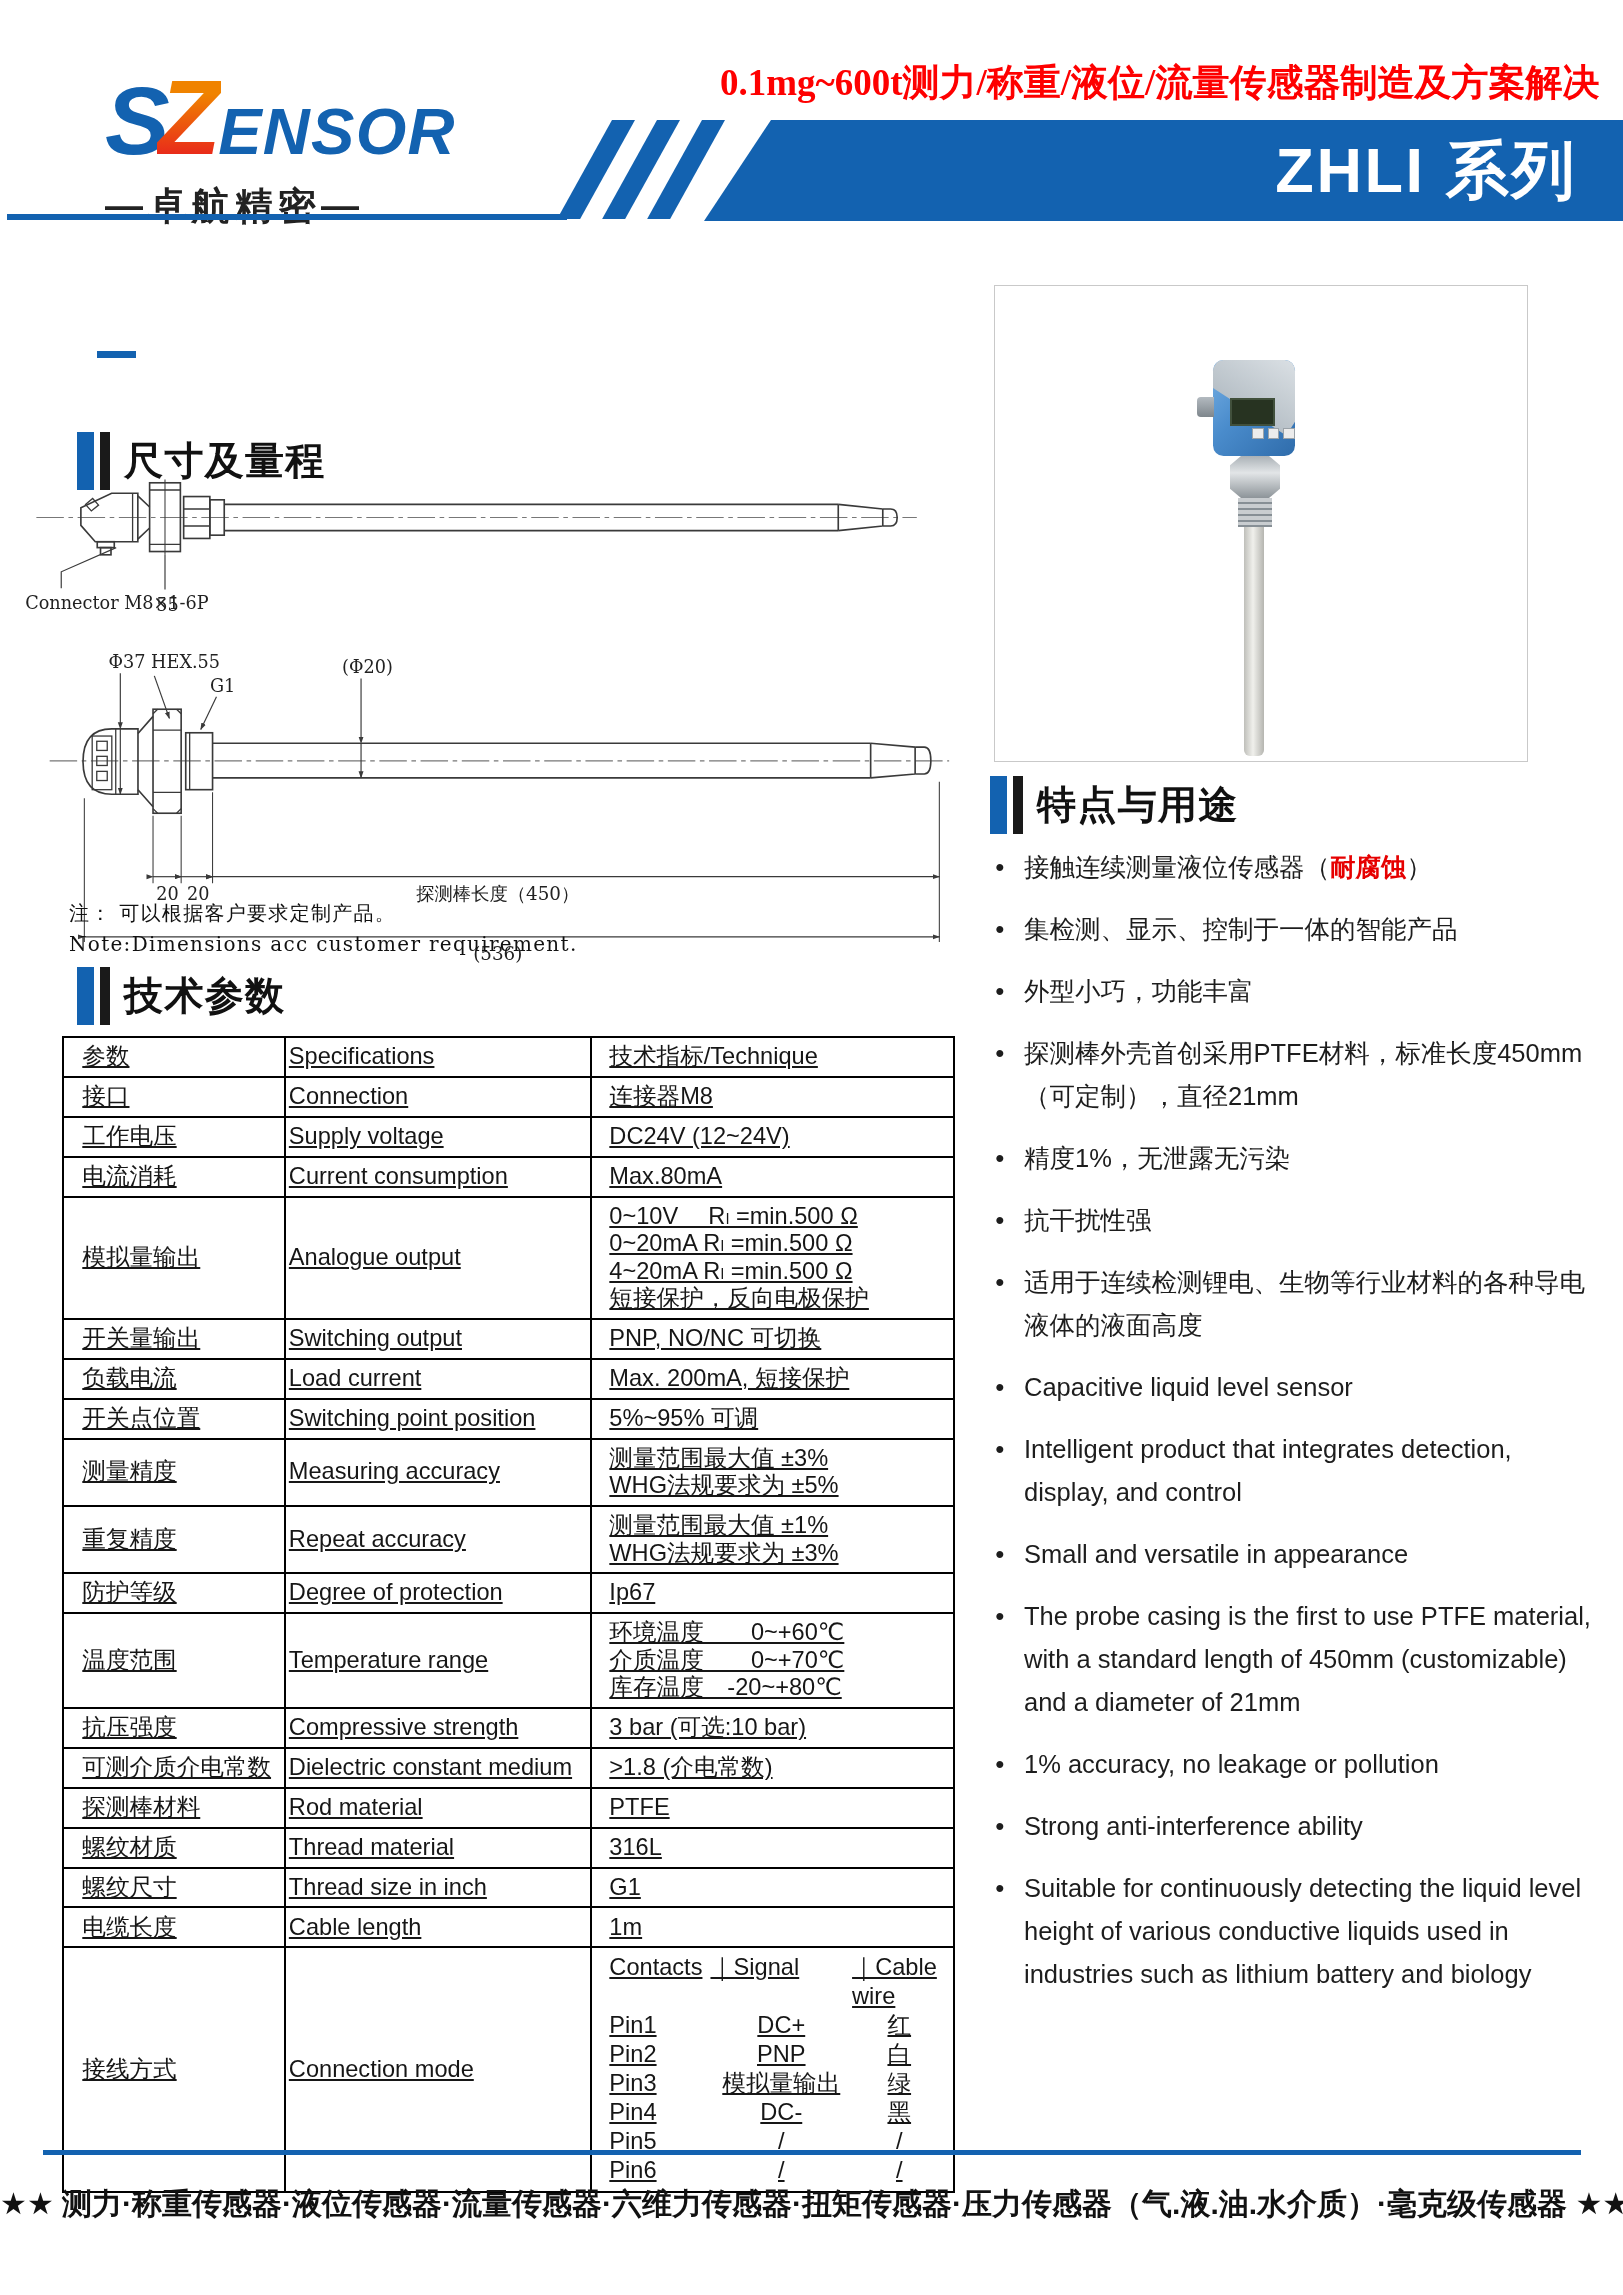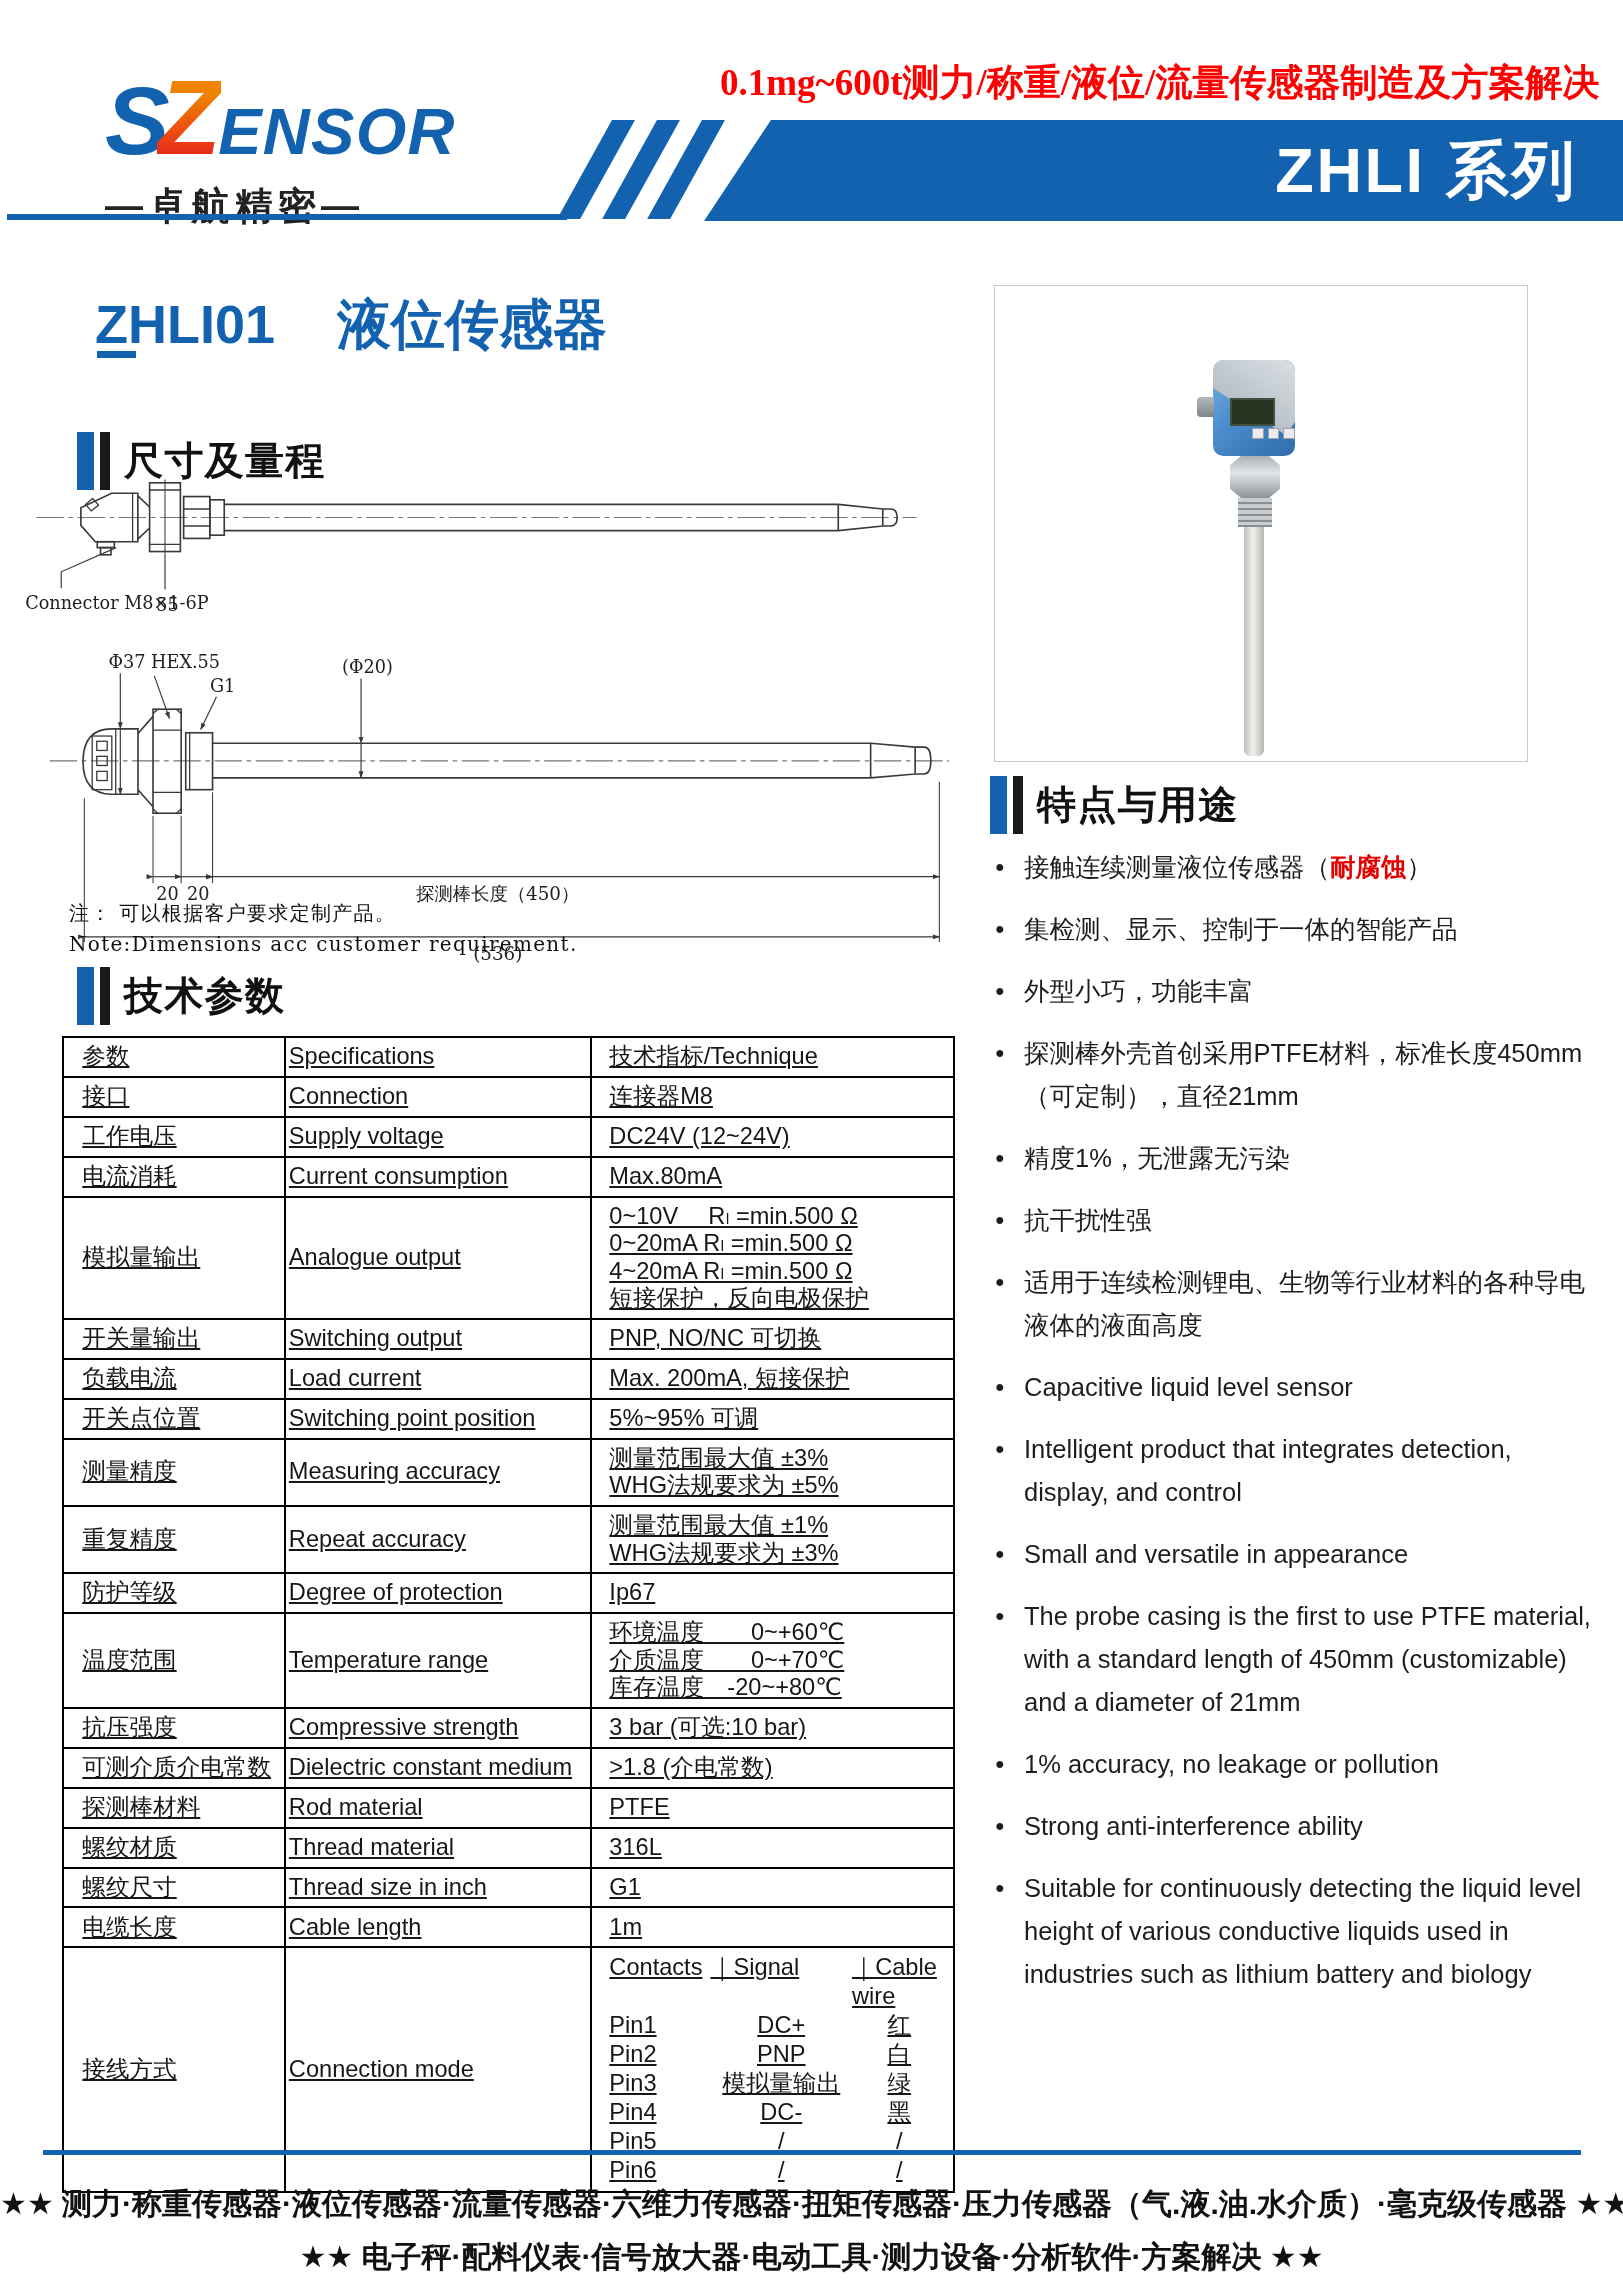--- a/index.html
+++ b/index.html
@@ -88,21 +88,20 @@
   </div>
   <div class="tagline">0.1mg~600t测力/称重/液位/流量传感器制造及方案解决</div>
   <div class="banner">
     <div class="banner-text">ZHLI 系列</div>
   </div>
   <div class="hr-blue-thin"></div>
   <div class="stripe s1"></div>
   <div class="stripe s2"></div>
   <div class="stripe s3"></div>
 
-  <div class="prod-title"><span>ZHLI01</span><span class="gap"></span><span>液位传感器</span></div>
   <div class="title-dash"></div>
 
   <div class="sec" style="left:77px;top:391px;margin-top:40px;">
     <div class="bar-blue"></div>
     <div class="bar-black"></div>
     <div class="sec-label">尺寸及量程</div>
   </div>
 
   <svg class="draw" style="left:19.6px;top:452px;" width="923" height="203" viewBox="0 0 1410 310">
     <g fill="none" stroke="#3a3a3a" stroke-width="2.5">
@@ -371,16 +370,15 @@
       <div class="feat-item en">Intelligent product that integrates detection, display, and control</div>
       <div class="feat-item en">Small and versatile in appearance</div>
       <div class="feat-item en">The probe casing is the first to use PTFE material, with a standard length of 450mm (customizable) and a diameter of 21mm</div>
       <div class="feat-item en">1% accuracy, no leakage or pollution</div>
       <div class="feat-item en">Strong anti-interference ability</div>
       <div class="feat-item en">Suitable for continuously detecting the liquid level height of various conductive liquids used in industries such as lithium battery and biology</div>
     </div>
 
   <div class="hr-blue-bottom"></div>
   <div class="footer-line f1">★★ 测力·称重传感器·液位传感器·流量传感器·六维力传感器·扭矩传感器·压力传感器（气.液.油.水介质）·毫克级传感器 ★★</div>
-  <div class="footer-line f2">★★ 电子秤·配料仪表·信号放大器·电动工具·测力设备·分析软件·方案解决 ★★</div>
 
 </div>
 
 
 </body></html>

